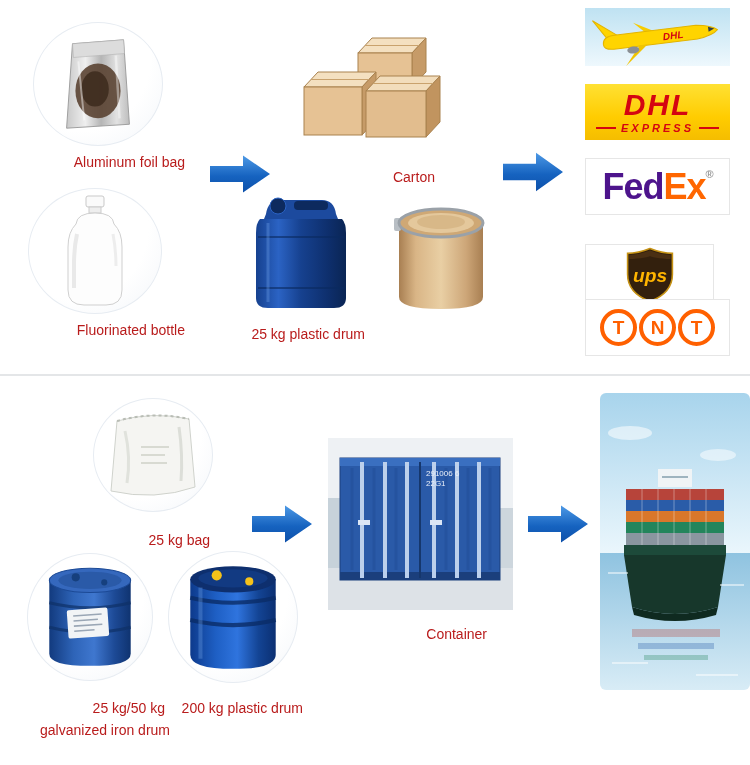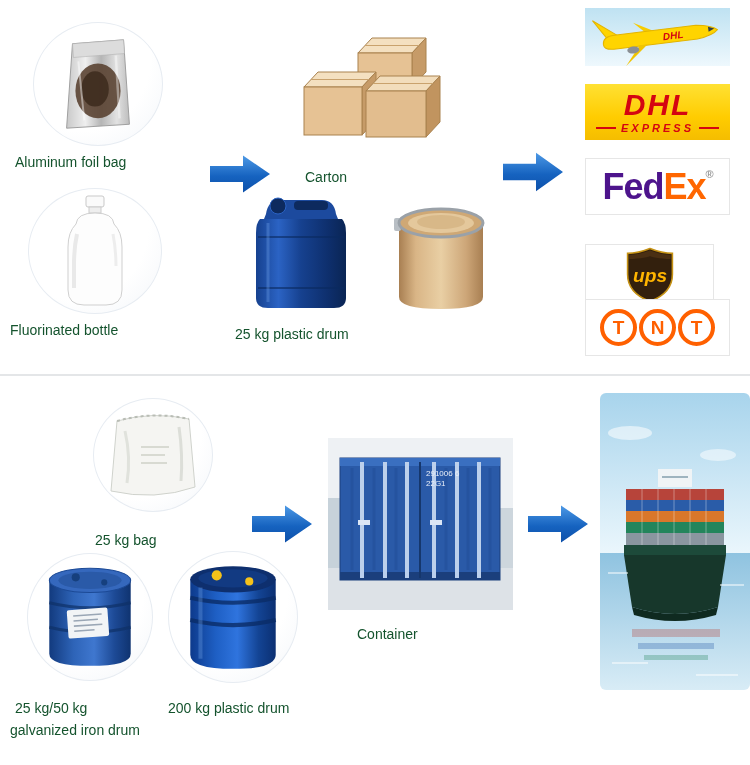--- a/index.html
+++ b/index.html
@@ -1,19 +1,19 @@
 <!DOCTYPE html>
 <html><head>
 <meta charset="utf-8">
 <style>
   *{margin:0;padding:0;box-sizing:border-box}
   body{background:#fff}
   .canvas{position:relative;width:750px;height:765px;background:#fff;font-family:"Liberation Sans",sans-serif;overflow:hidden}
   .abs{position:absolute}
-  .label{font-size:14px;color:#14532d;text-align:left;line-height:1.45}
+  .label{font-size:14px;color:#b91c1c;text-align:right;line-height:1.45}
   .circle{border-radius:50%;border:1px solid #e7ecf2;display:flex;align-items:center;justify-content:center;
           background:radial-gradient(circle at 35% 30%, #ffffff 60%, #f2f5f9 100%);overflow:hidden}
   .photo{display:flex;justify-content:center}
   .arrow{background:linear-gradient(180deg,#54a0ea,#1663c0 55%,#0c4da6);
          clip-path:polygon(0 31%,55% 31%,55% 6%,100% 50%,55% 94%,55% 69%,0 69%)}
   .divider{background:#e4e6e8}
   .logo{display:flex;align-items:center;justify-content:center;border:1px solid #e6e6e6;background:#fff;overflow:hidden}
   .logo.plane{border:none;padding:0}
   .logo.dhl{flex-direction:column;background:linear-gradient(180deg,#ffe133,#ffcc00 60%,#f5bd00);border:none;gap:2px}
   .dhl-text{color:#d40511;font-weight:bold;font-style:italic;font-size:30px;letter-spacing:2px;line-height:1}

